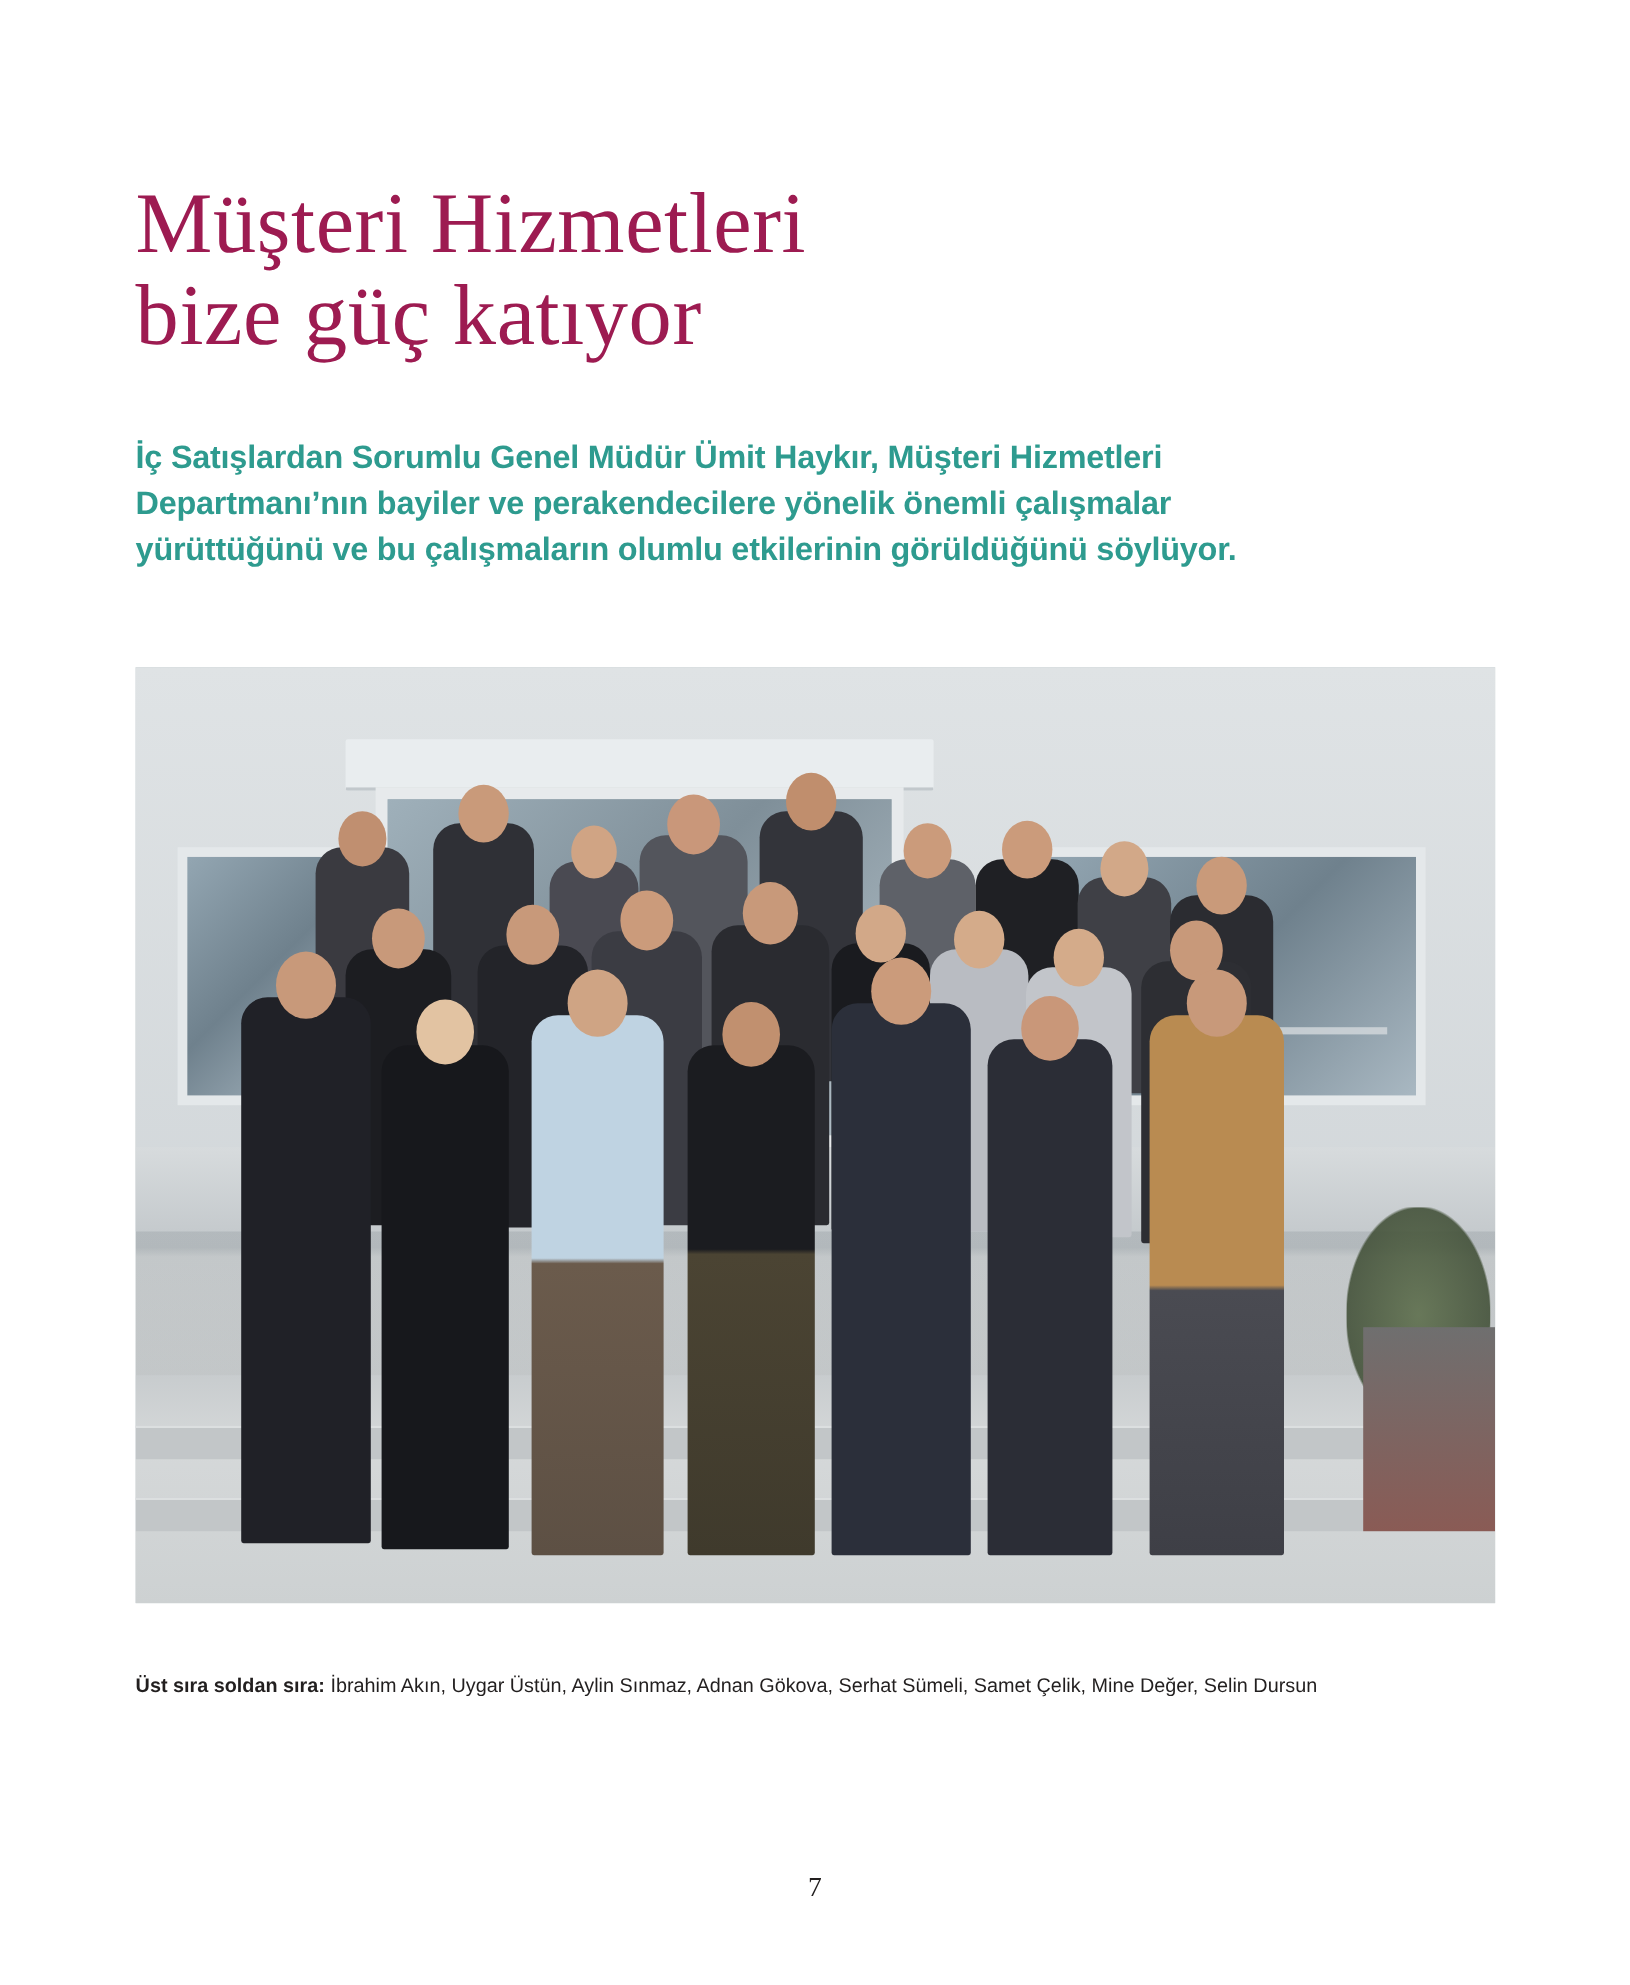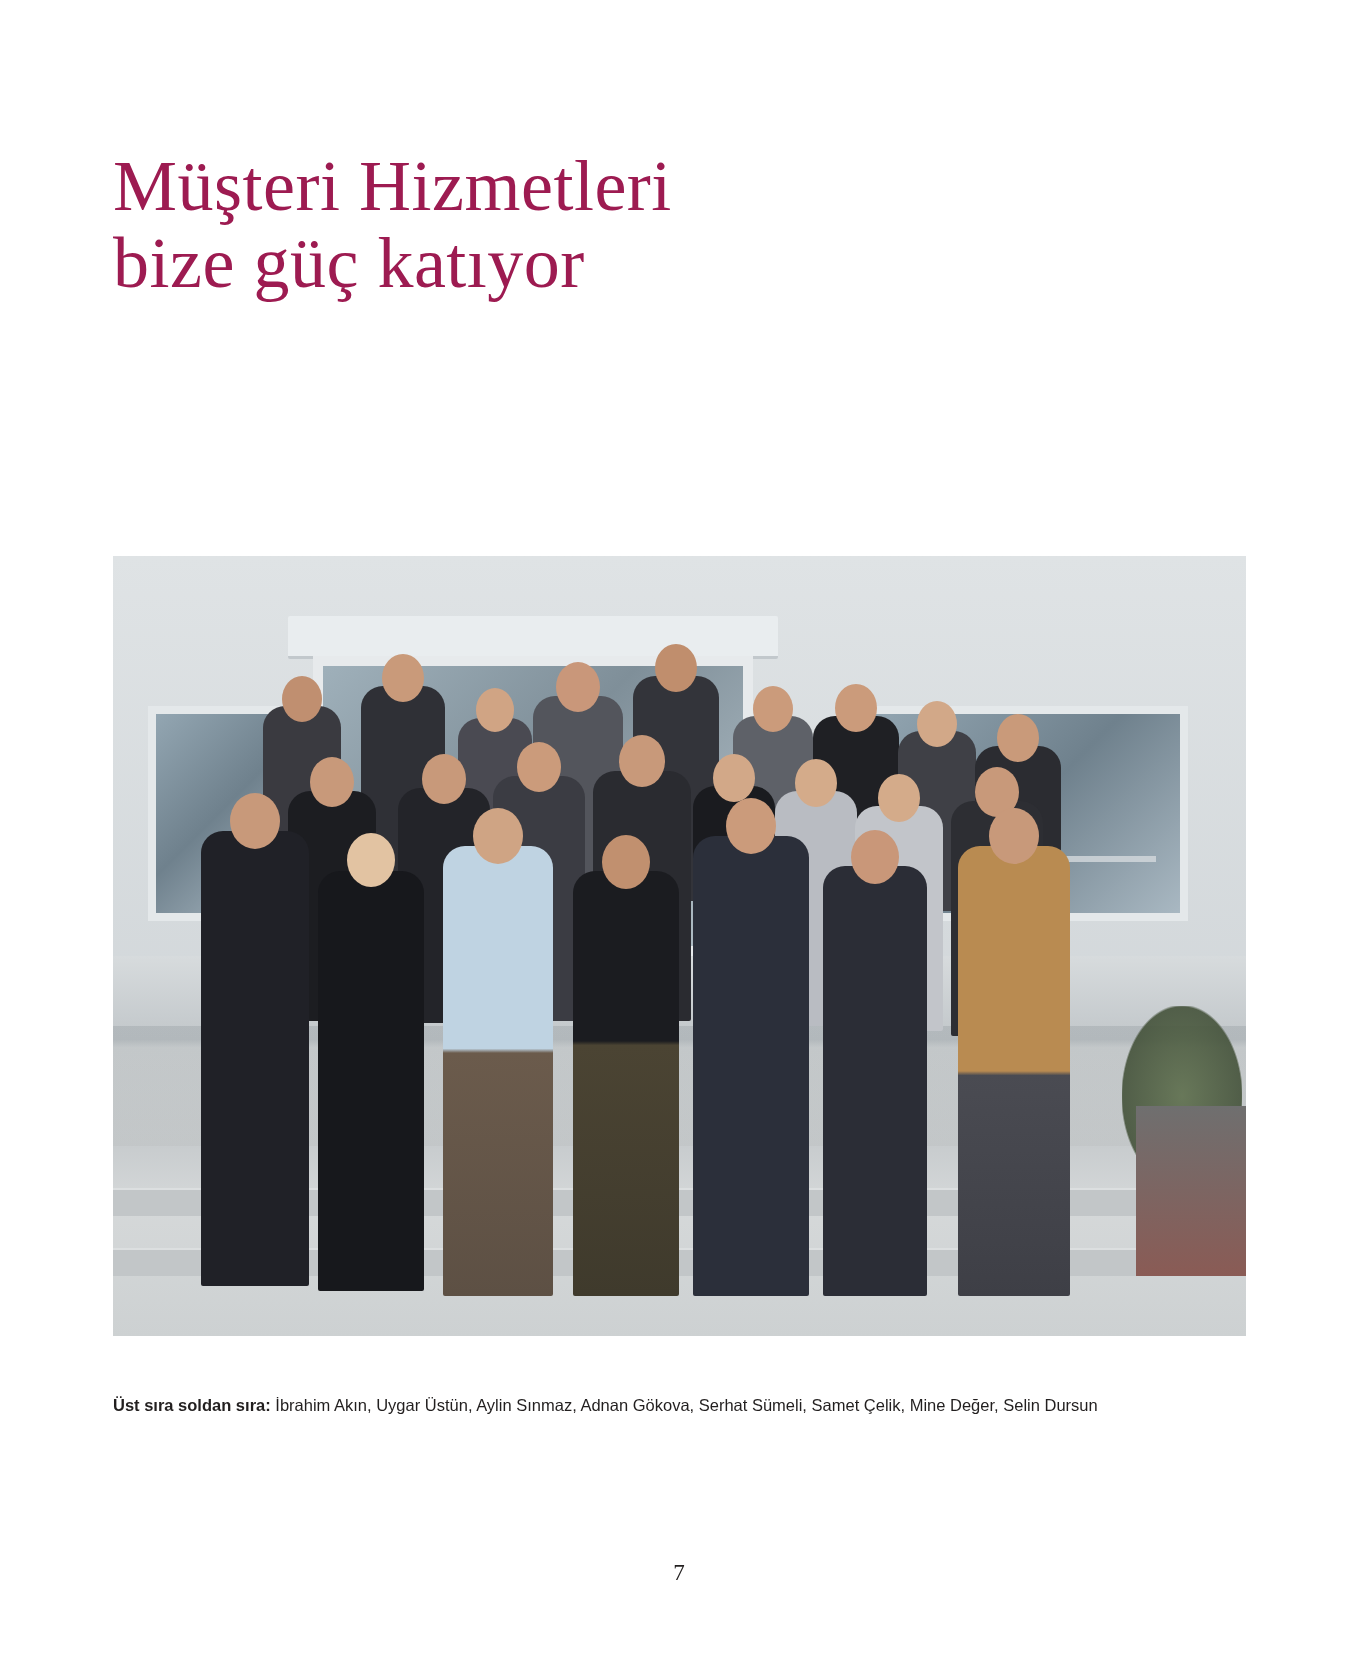--- a/index.html
+++ b/index.html
@@ -187,20 +187,21 @@
 </head>
 <body>
 
 <div class="page">
 
   <div class="title-block">
     <div class="title-line">Müşteri Hizmetleri</div>
     <div class="title-line">bize güç katıyor</div>
   </div>
 
+  <div class="deck">İç Satışlardan Sorumlu Genel Müdür Ümit Haykır, Müşteri Hizmetleri Departmanı’nın bayiler ve perakendecilere yönelik önemli çalışmalar yürüttüğünü ve bu çalışmaların olumlu etkilerinin görüldüğünü söylüyor.</div>
 
   <div class="photo-frame">
     <div class="photo">
       <div class="facade"></div>
       <div class="canopy"></div>
       <div class="win left"></div>
       <div class="win right"></div>
       <div class="door-frame">
         <div class="door-glass"></div>
       </div>

